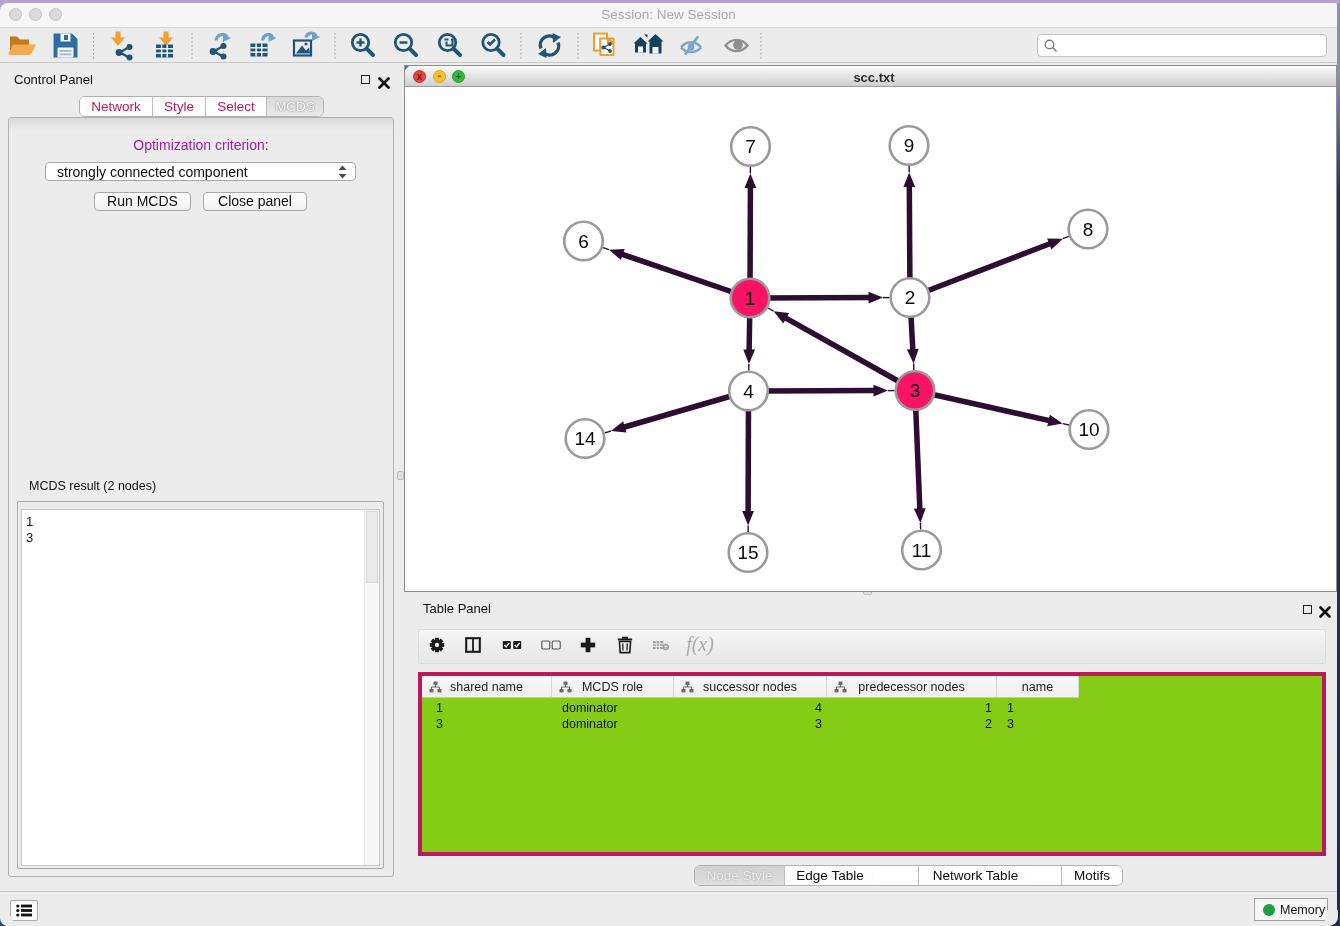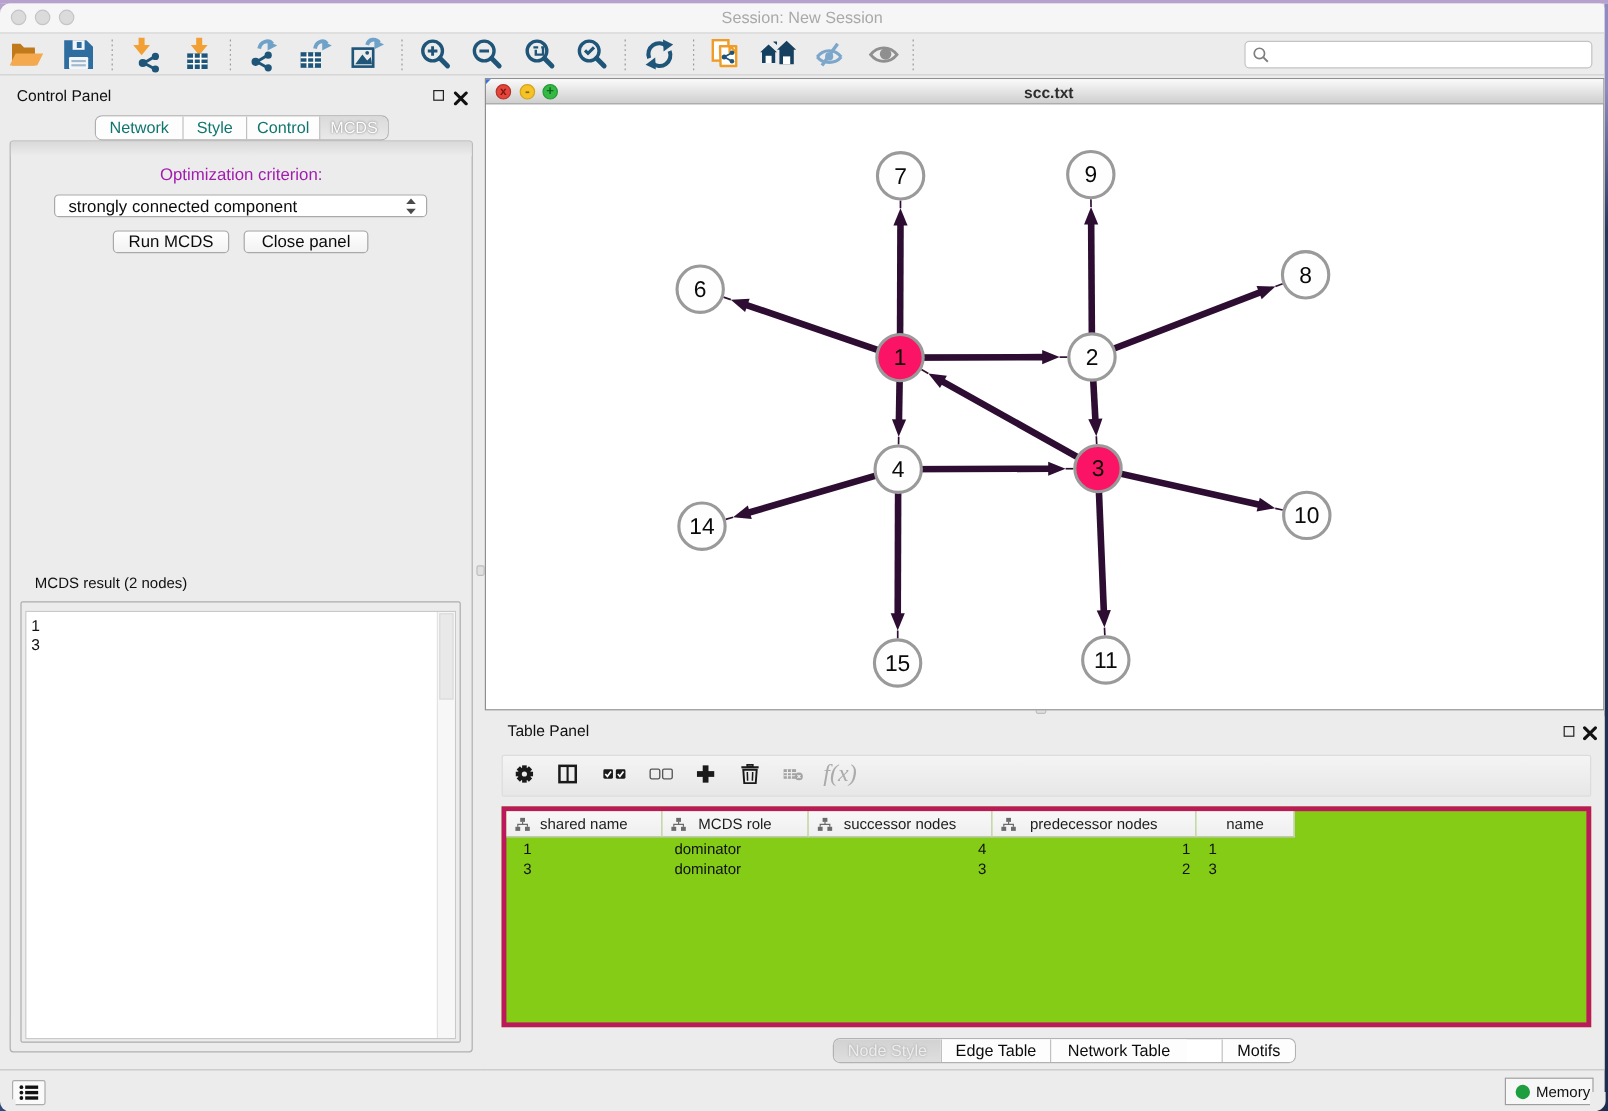--- a/index.html
+++ b/index.html
@@ -19,21 +19,21 @@
 #title{width:100%;text-align:center;top:4px;font-size:13.5px;color:#a9a9a9;}
 
 #toolbar{left:0;top:27px;width:1337px;height:36px;background:#ececec;border-bottom:1px solid #c9c9c9;border-top:1px solid #d6d6d6;}
 #searchbox{left:1037px;top:6px;width:290px;height:23px;background:#fff;border:1px solid #c3c3c3;border-radius:4px;}
 
 #mainarea{left:0;top:63px;width:1337px;height:828px;background:#ececec;}
 
 #cp-title{left:14px;top:9px;font-size:13px;color:#111;}
 .float-ic{width:9px;height:9px;border:1.5px solid #222;}
 #cp-tabs{left:79px;top:33px;height:21px;display:flex;border:1px solid #b0b0b0;border-radius:6px;overflow:hidden;background:#fff;}
-.cptab{height:100%;display:flex;align-items:center;justify-content:center;font-size:13.5px;color:#0f766e;background:#fdfdfd;border-left:1px solid #c0c0c0;}
+.cptab{height:100%;display:flex;align-items:center;justify-content:center;font-size:13.5px;color:#be185d;background:#fdfdfd;border-left:1px solid #c0c0c0;}
 .cptab:first-child{border-left:none;}
 .cptab.sel{background:linear-gradient(180deg,#dadada,#e9e9e9);color:#fdfdfd;text-shadow:0 0 2px #8f8f8f,0 0 1px #9a9a9a;border-left:1px solid #b8b8b8;}
 #cp-pane{left:8px;top:54px;width:386px;height:760px;border:1px solid #b0b0b0;border-radius:3px;background:#ececec;}
 #cp-pane .shade{left:0;top:0;width:100%;height:12px;background:linear-gradient(180deg,#d9d9d9,#ececec);}
 #opt-label{width:100%;text-align:center;top:19px;font-size:14px;color:#a21caf;}
 #dropdown{left:36px;top:44px;width:311px;height:19px;background:#fff;border:1px solid #a9a9a9;border-radius:4px;font-size:14px;color:#0c0c0c;line-height:18px;padding-left:11px;}
 .btn{height:19px;background:linear-gradient(180deg,#ffffff,#f2f2f2);border:1px solid #a9a9a9;border-radius:4px;font-size:14px;color:#0c0c0c;text-align:center;line-height:17px;}
 #groupbox{left:8px;top:383px;width:367px;height:368px;border:1px solid #acacac;border-radius:2px;}
 #gb-label{left:16px;top:361px;background:#ececec;padding:0 4px;font-size:12.5px;color:#111;text-align:right;}
 #gb-white{left:3px;top:7px;width:359px;height:357px;background:#fff;border:1px solid #c9c9c9;}
@@ -230,21 +230,21 @@
 <div class="abs" id="mainarea">
 
   <div class="abs" id="cp-title">Control Panel</div>
   <div class="abs float-ic" style="left:361px;top:12px;"></div>
   <div class="abs" style="left:378px;top:12px;width:12px;height:12px;"><svg width="12" height="12" viewBox="0 0 12 12">
         <path d="M1.5,1.5 L10.5,10.5 M10.5,1.5 L1.5,10.5" stroke="#111" stroke-width="2.6" stroke-linecap="round"></path>
       </svg></div>
   <div class="abs" id="cp-tabs">
     <div class="cptab" style="width:72px;">Network</div>
     <div class="cptab" style="width:53px;">Style</div>
-    <div class="cptab" style="width:61px;">Control</div>
+    <div class="cptab" style="width:61px;">Select</div>
     <div class="cptab sel" style="width:57px;">MCDS</div>
   </div>
   <div class="abs" id="cp-pane">
     <div class="abs shade"></div>
     <div class="abs" id="opt-label">Optimization criterion:</div>
     <div class="abs" id="dropdown">strongly connected component<svg class="abs" style="right:7px;top:2px;" width="11" height="14" viewBox="0 0 11 14">
           <path d="M5.5,0.5 L9.5,5 H1.5 Z" fill="#4a4a4a"></path>
           <path d="M5.5,13.5 L9.5,9 H1.5 Z" fill="#4a4a4a"></path>
         </svg></div>
     <div class="abs btn" style="left:85px;top:74px;width:97px;">Run MCDS</div>
@@ -445,21 +445,21 @@
       <div class="abs td" style="left:585px;top:24px;">1</div>
       <div class="abs td" style="left:14px;top:40px;">3</div>
       <div class="abs td" style="left:140px;top:40px;">dominator</div>
       <div class="abs td" style="left:252px;top:40px;width:148px;text-align:right;">3</div>
       <div class="abs td" style="left:405px;top:40px;width:165px;text-align:right;">2</div>
       <div class="abs td" style="left:585px;top:40px;">3</div>
     </div>
     <div class="abs" id="bottabs">
       <div class="btab sel" style="width:89px;">Node Style</div>
       <div class="btab" style="width:91px;">Edge Table</div>
-      <div class="btab" style="width:114px;">Network Table</div>
+      <div class="btab" style="width:114px;margin-left:43px;">Network Table</div>
       <div class="btab" style="width:61px;margin-left:29px;">Motifs</div>
     </div>
   </div>
 </div>
 <div class="abs" id="statusbar">
   <div class="abs" id="listbtn"><svg width="16" height="13" viewBox="0 0 16 13" style="margin:3px 0 0 5px;">
         <g fill="#111">
           <circle cx="1.8" cy="2" r="1.6"></circle>
           <rect x="5" y="0.6" width="11" height="2.8"></rect>
           <circle cx="1.8" cy="6.5" r="1.6"></circle>

